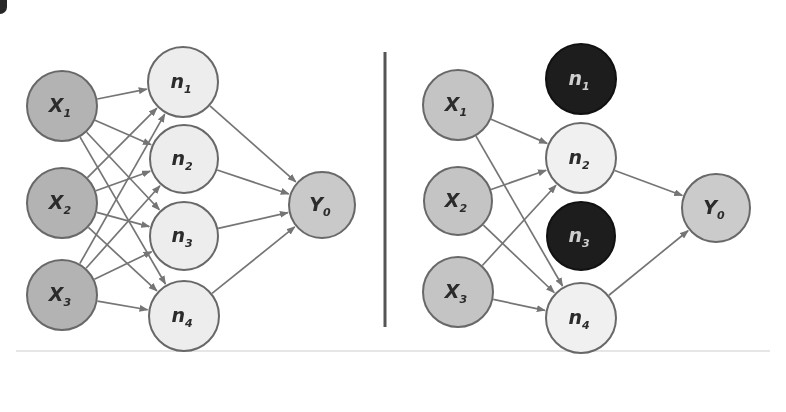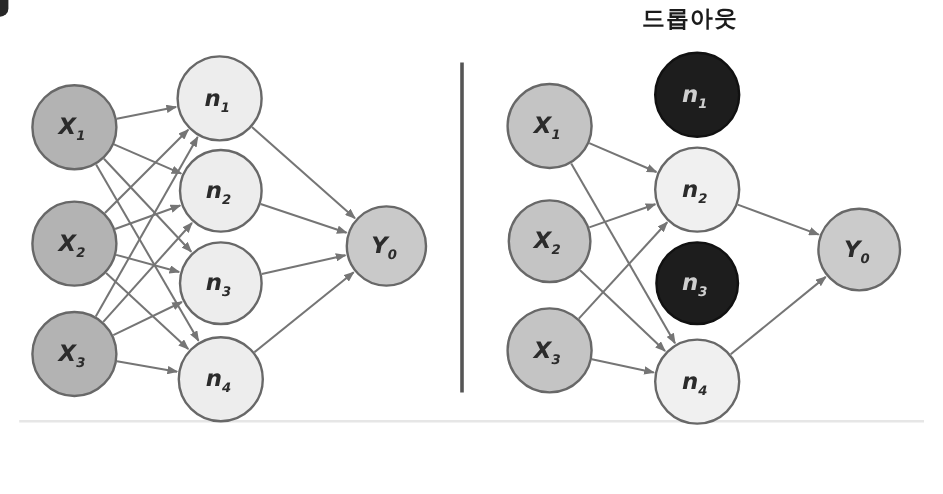--- a/index.html
+++ b/index.html
@@ -10,21 +10,20 @@
   .artifact{position:absolute;left:0;top:0;width:7px;height:14px;background:#272727;
             border-bottom-right-radius:7px;}
   svg{position:absolute;left:0;top:0;}
   text{font-family:"DejaVu Sans",sans-serif;font-style:italic;font-weight:600;}
 </style>
 </head>
 <body>
 
 <div class="stage">
   <div class="artifact"></div>
-  <div class="title">드롭아웃</div>
   <svg id="net" width="786" height="412" viewBox="0 0 786 412">
       <defs>
         <marker id="ah" markerWidth="9" markerHeight="7" refX="8" refY="3.5" orient="auto" markerUnits="userSpaceOnUse">
           <path d="M0,0 L9,3.5 L0,7 Z" fill="#757575"></path>
         </marker>
       </defs>
       <line x1="385" y1="52" x2="385" y2="327" stroke="#555555" stroke-width="3"></line>
       <line x1="16" y1="351" x2="770" y2="351" stroke="#e6e6e6" stroke-width="2"></line>
       <g>
         <circle cx="62" cy="106" r="35" fill="#b3b3b3" stroke="#686868" stroke-width="2"></circle>

